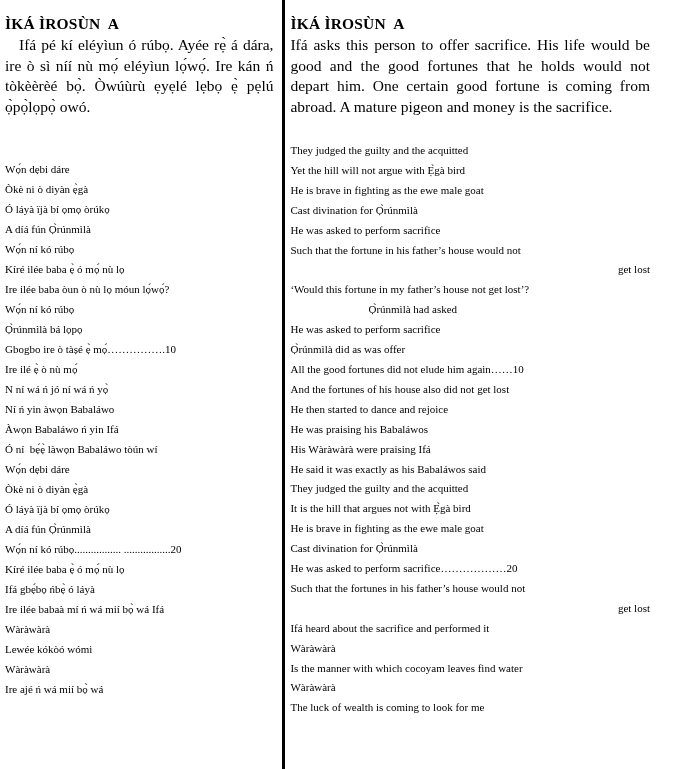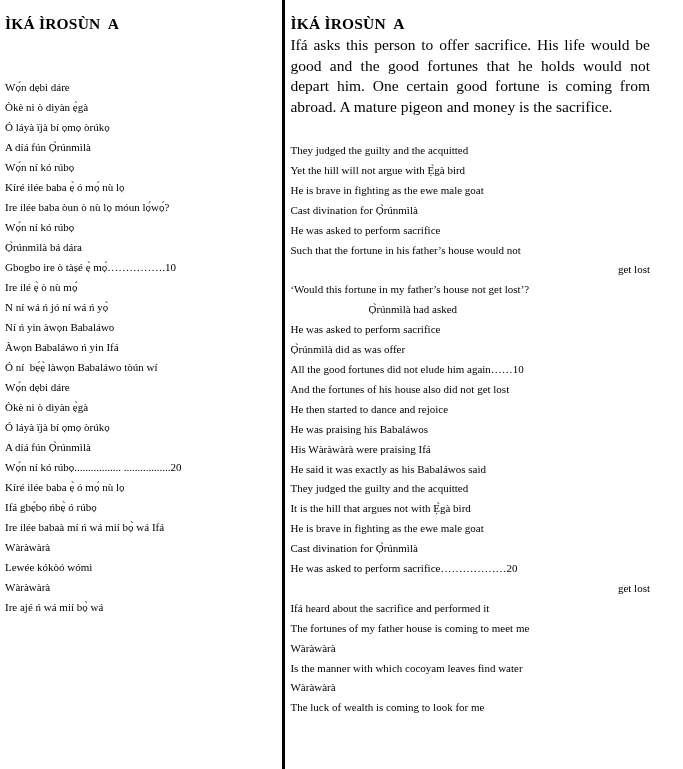--- a/index.html
+++ b/index.html
@@ -117,44 +117,45 @@
   }
 </style>
 </head>
 <body>
 
 <div id="page">
   <div class="columns">
 
     <div class="col col-yoruba">
       <div class="heading">ÌKÁ ÌROSÙN  A</div>
+      <p class="intro">Ifá pé kí eléyìun ó rúbọ. Ayée rẹ̀ á dára, ire ò sì níí nù mọ́ eléyìun lọ́wọ́. Ire kán ń tòkèèrèé bọ̀. Òwúùrù ẹyẹlé lẹbọ ẹ̀ pẹlú ọ̀pọ̀lọpọ̀ owó.</p>
       <div class="verse-gap-left"></div>
       <ul class="verse">
           <li>Wọ́n dẹbi dáre</li>
           <li>Òkè ni ò diyàn ẹ̀gà</li>
           <li>Ó láyà ïjà bí ọmọ òrúkọ</li>
           <li>A díá fún Ọ̀rúnmìlà</li>
           <li>Wọ́n ní kó rúbọ</li>
           <li>Kíré ilée baba ẹ̀ ó mọ́ nù lọ</li>
           <li>Ire ilée baba òun ò nù lọ móun lọ́wọ́?</li>
           <li>Wọ́n ní kó rúbọ</li>
-          <li>Ọ̀rúnmìlà bá dára</li>
+          <li>Ọ̀rúnmìlà bá lọpọ</li>
           <li>Gbogbo ire ò tàṣé ẹ̀ mọ́…………….10</li>
           <li>Ire ilé ẹ̀ ò nù mọ́</li>
           <li>N ní wá ń jó ní wá ń yọ̀</li>
           <li>Ní ń yin àwọn Babaláwo</li>
           <li>Àwọn Babaláwo ń yin Ifá</li>
           <li>Ó ní  bẹ́ẹ̀ làwọn Babaláwo tòún wí</li>
           <li>Wọ́n dẹbi dáre</li>
           <li>Òkè ni ò diyàn ẹ̀gà</li>
           <li>Ó láyà ïjà bí ọmọ òrúkọ</li>
           <li>A díá fún Ọ̀rúnmìlà</li>
           <li>Wọ́n ní kó rúbọ................. .................20</li>
           <li>Kíré ilée baba ẹ̀ ó mọ́ nù lọ</li>
-          <li>Ifá gbẹ́bọ ńbẹ̀ ó rúbọ</li>
+          <li>Ifá gbẹ́bọ ńbẹ̀ ó láyà</li>
           <li>Ire ilée babaà mí ń wá mií bọ̀ wá Ifá</li>
           <li>Wàràwàrà</li>
           <li>Lewée kókòó wómi</li>
           <li>Wàràwàrà</li>
           <li>Ire ajé ń wá mií bọ̀ wá</li>
         </ul>
     </div>
 
     <div class="col-divider"></div>
 
@@ -178,23 +179,23 @@
           <li>And the fortunes of his house also did not get lost</li>
           <li>He then started to dance and rejoice</li>
           <li>He was praising his Babaláwos</li>
           <li>His Wàràwàrà were praising Ifá</li>
           <li>He said it was exactly as his Babaláwos said</li>
           <li>They judged the guilty and the acquitted</li>
           <li>It is the hill that argues not with Ẹ̀gà bird</li>
           <li>He is brave in fighting as the ewe male goat</li>
           <li>Cast divination for Ọ̀rúnmìlà</li>
           <li>He was asked to perform sacrifice………………20</li>
+          <li class="justified">Such that the fortunes in his father’s house would not</li>
           <li class="runover">get lost</li>
           <li>Ifá heard about the sacrifice and performed it</li>
-          <li>The fortunes of my father house is coming to meet me</li>
           <li>Wàràwàrà</li>
           <li>Is the manner with which cocoyam leaves find water</li>
           <li>Wàràwàrà</li>
           <li>The luck of wealth is coming to look for me</li>
         </ul>
     </div>
 
   </div>
 </div>
 

